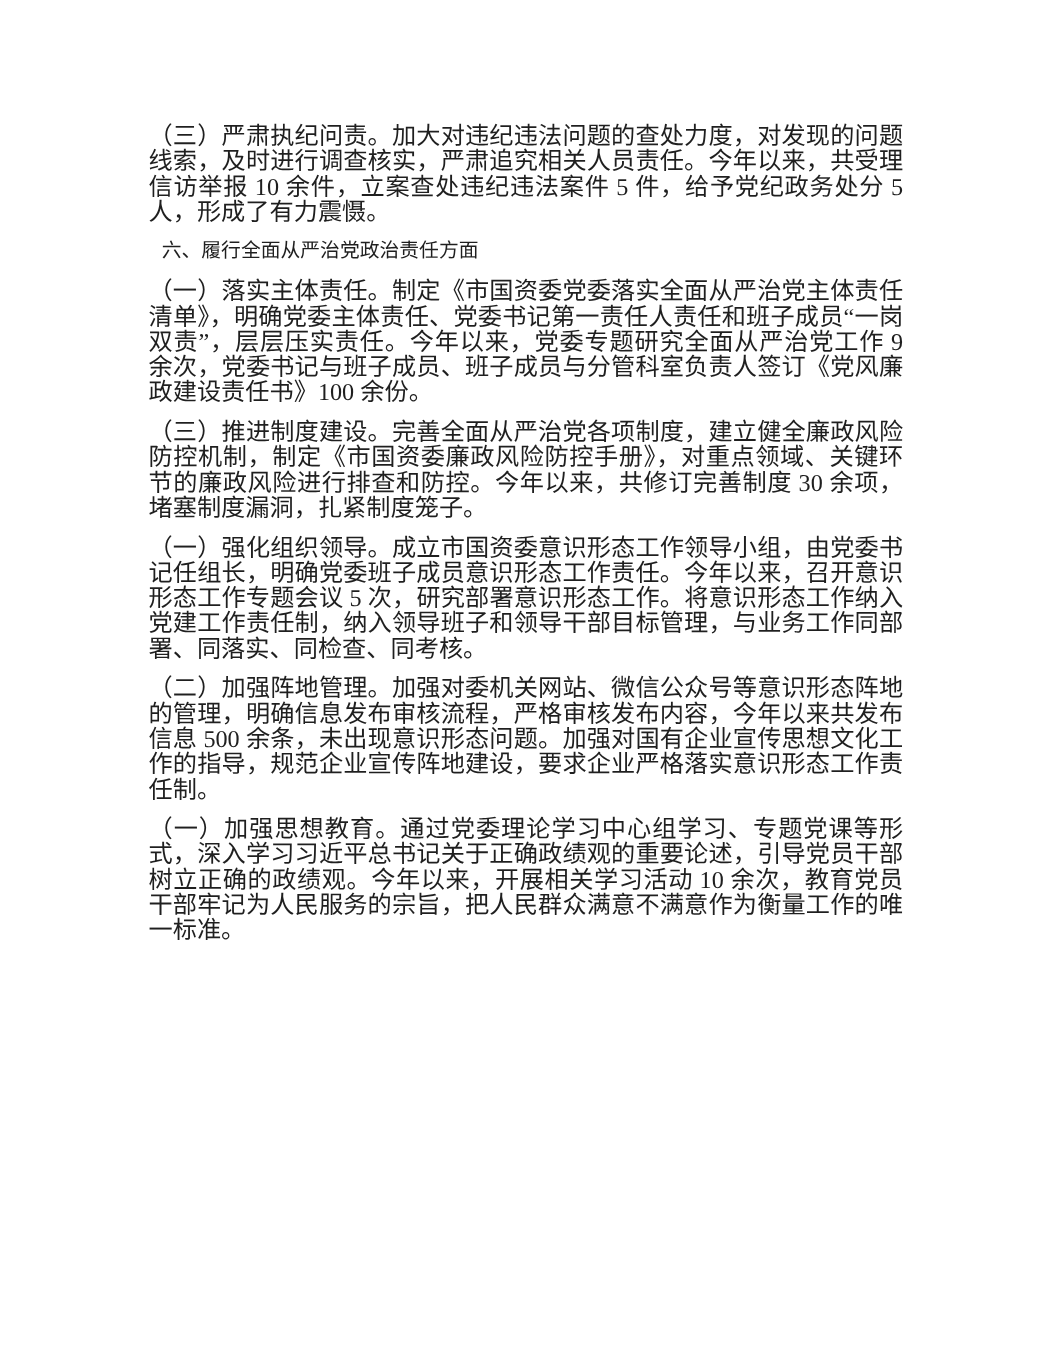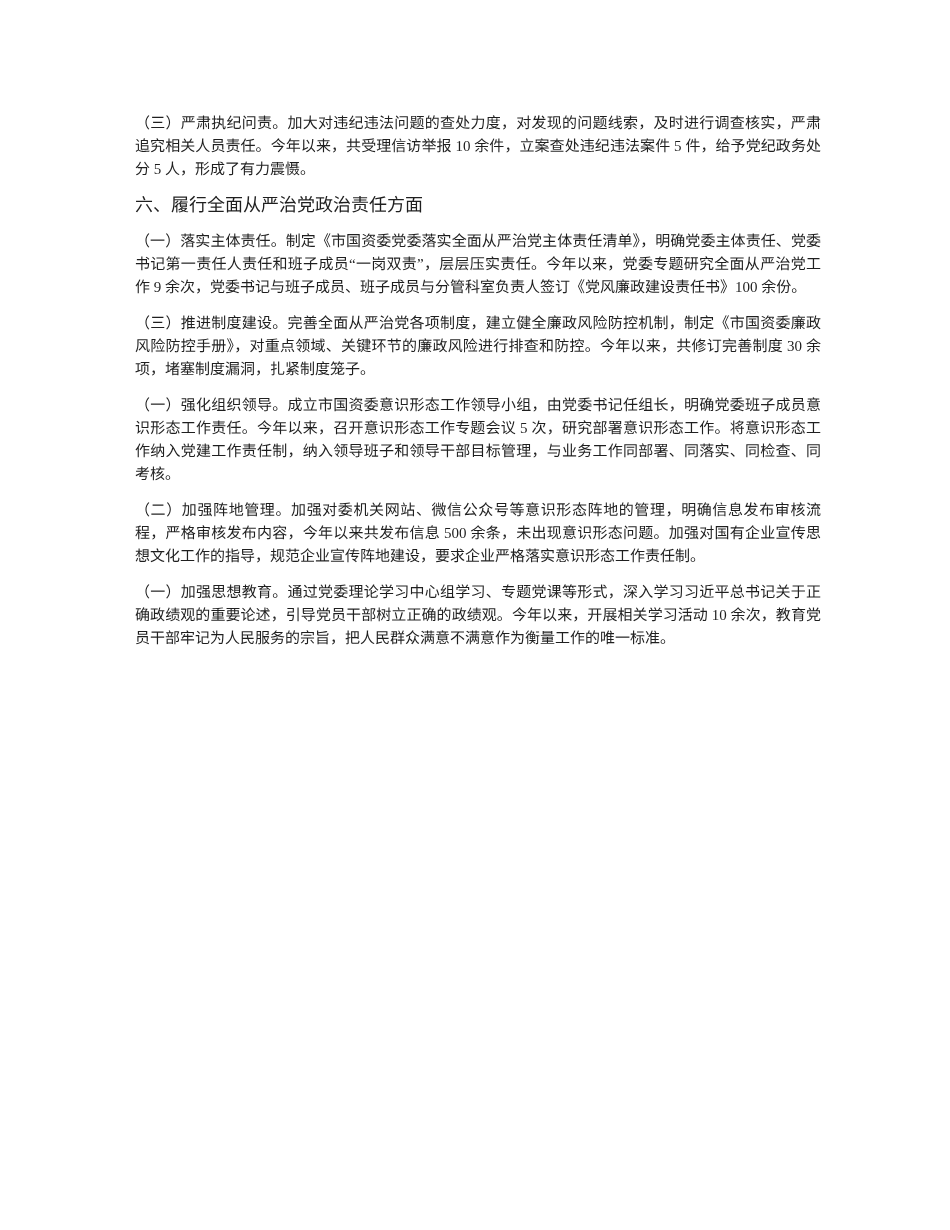--- a/index.html
+++ b/index.html
@@ -19,28 +19,28 @@
     position: absolute;
     left: 135px;
     top: 112px;
     width: 686px;
     
     font-family: "Liberation Serif", "DejaVu Serif", sans-serif;
     color: #1f1f1f;
   }
   .doc-paragraph {
     margin: 0 0 13px 0;
-    font-size: 15px;
+    font-size: 22px;
     line-height: 23px;
     font-weight: 400;
     text-align: justify;
     text-justify: inter-ideograph;
   }
   .doc-heading {
-    margin: 0 0 13px 0;
+    margin: 0 0 13px 12px;
     font-size: 18px;
     line-height: 23px;
     font-weight: 400;
     text-align: left;
   }
 </style>
 </head>
 <body>
 
 <div class="page">

